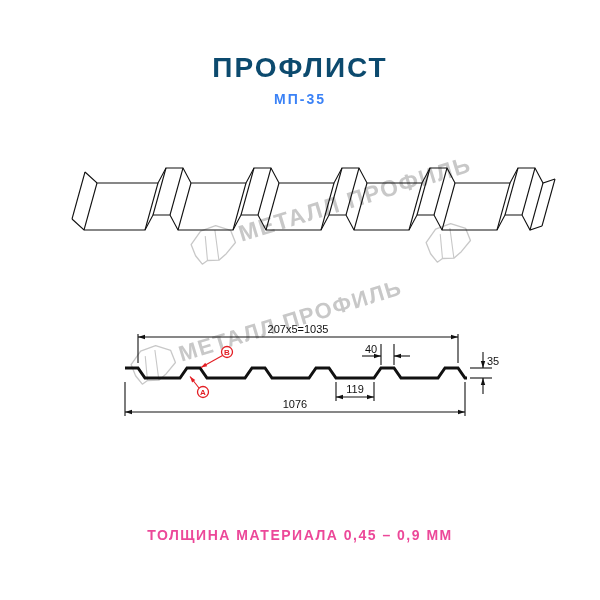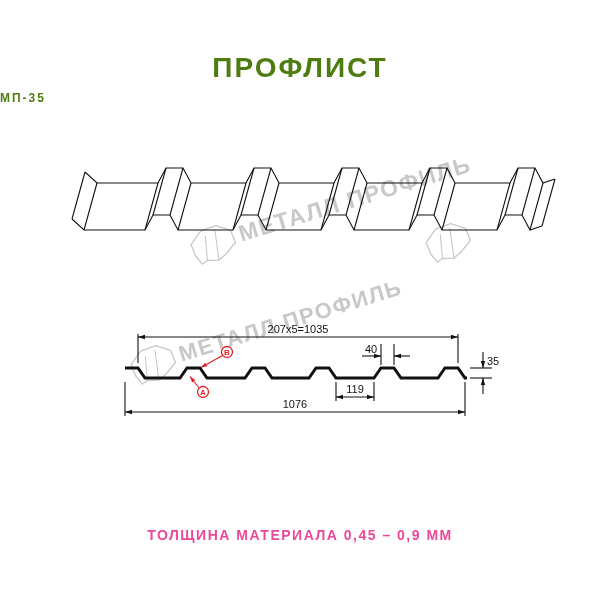--- a/index.html
+++ b/index.html
@@ -1,22 +1,22 @@
 <!DOCTYPE html>
 <html><head>
 <meta charset="utf-8">
 <style>
   html,body{margin:0;padding:0;}
   body{width:600px;height:600px;background:#fff;position:relative;overflow:hidden;
        font-family:"Liberation Sans",sans-serif;}
   .page{position:absolute;inset:0;background:#fff;}
   .title{position:absolute;top:52px;left:0;right:0;text-align:center;
-         font-size:28px;font-weight:800;letter-spacing:2px;color:#4d7c0f;}
-  .subtitle{position:absolute;top:91px;left:0;right:0;text-align:left;
-         font-size:12px;font-weight:700;letter-spacing:2px;color:#4d7c0f;}
+         font-size:28px;font-weight:800;letter-spacing:2px;color:#0c4a6e;}
+  .subtitle{position:absolute;top:91px;left:0;right:0;text-align:center;
+         font-size:14px;font-weight:700;letter-spacing:2px;color:#3b82f6;}
   .footer{position:absolute;top:527px;left:0;right:0;text-align:center;
          font-size:14px;font-weight:700;letter-spacing:1.5px;color:#ec4899;}
   svg{position:absolute;left:0;top:0;}
   svg text{font-family:"Liberation Sans",sans-serif;}
 </style>
 </head>
 <body>
 
 <div class="page">
   <svg id="drawing" width="600" height="600" viewBox="0 0 600 600">

